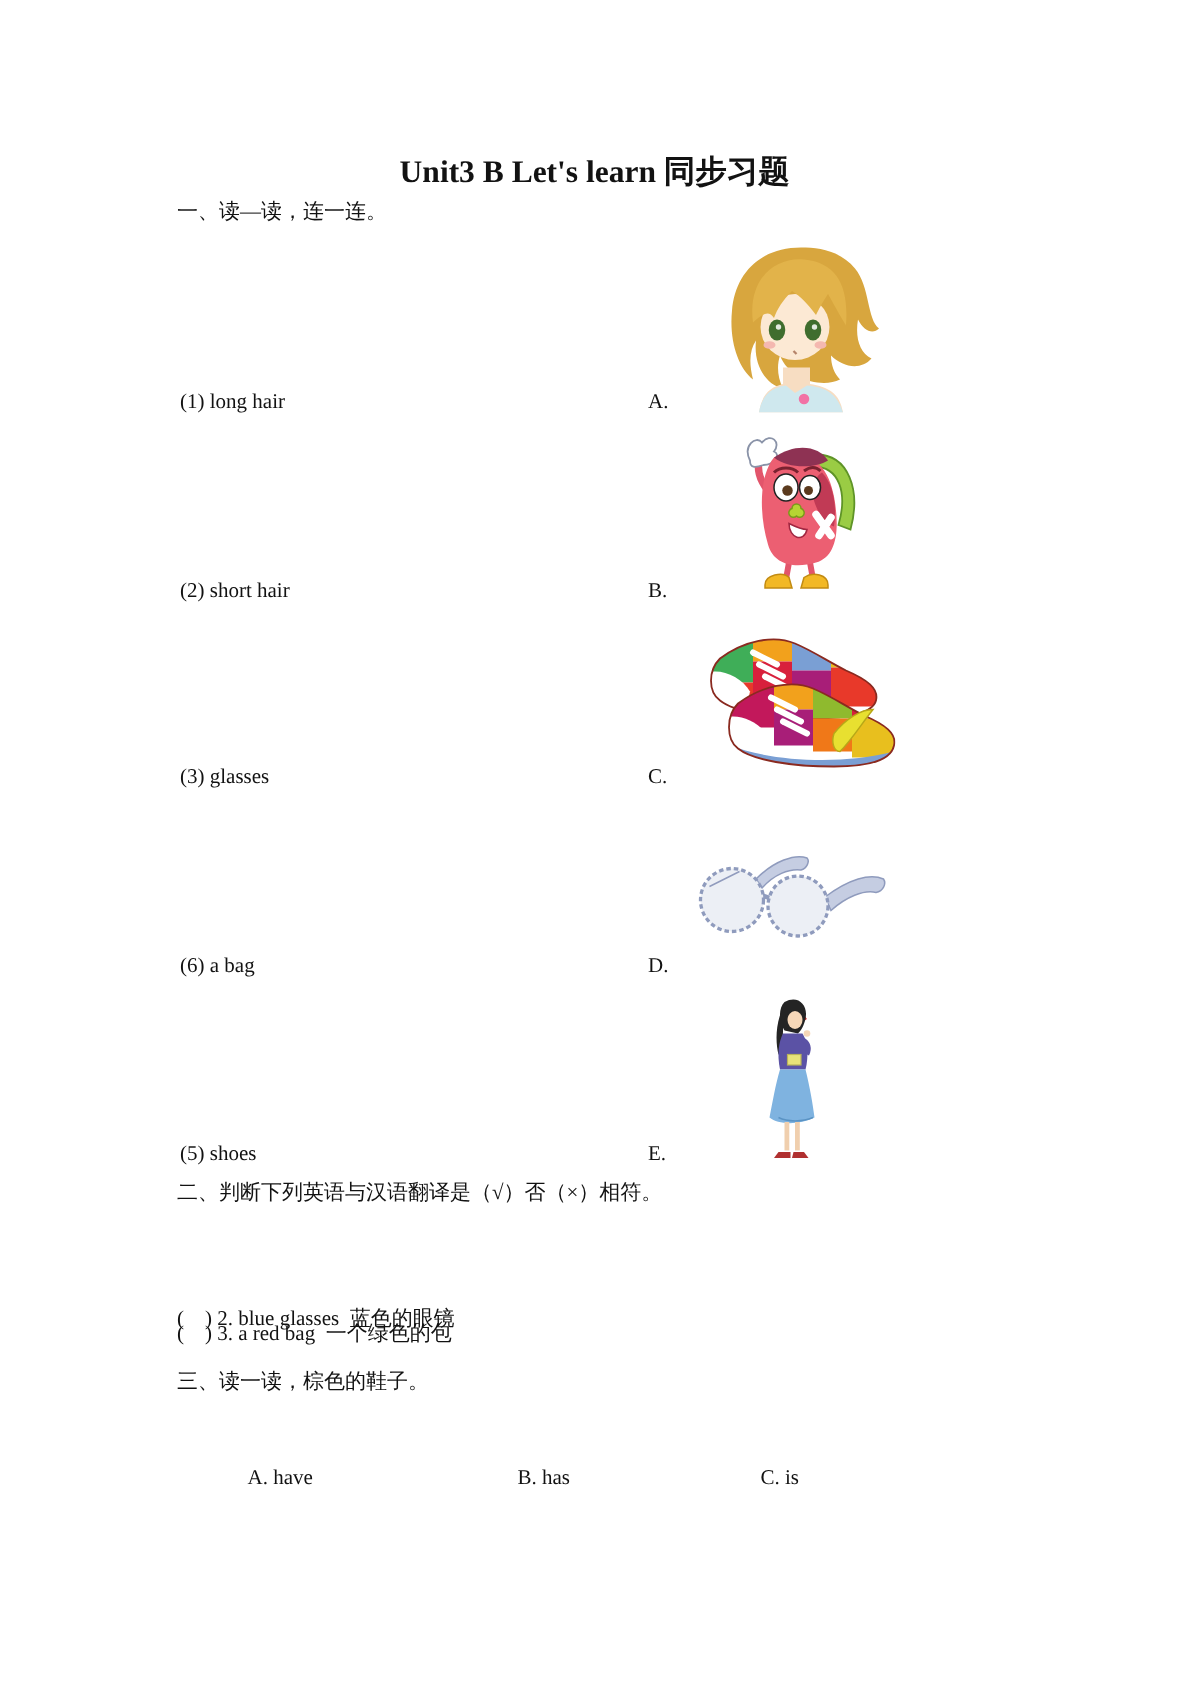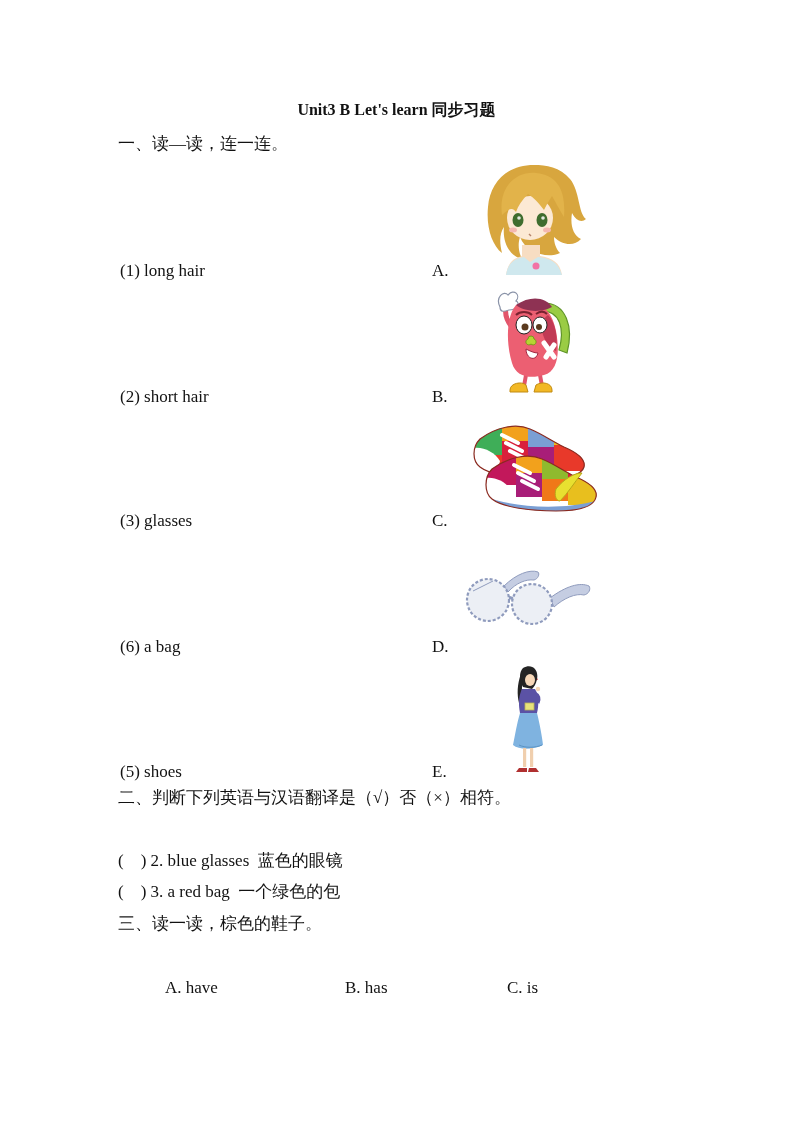--- a/index.html
+++ b/index.html
@@ -6,30 +6,30 @@
   .page{
     position:relative;
     width:793px;height:1122px;
     background:#ffffff;
     font-family:"Liberation Serif","DejaVu Serif",serif;
     color:#121212;
     overflow:hidden;
   }
   .t{
     position:absolute;
-    font-size:17px;
+    font-size:14px;
     line-height:1.2;
     white-space:pre;
   }
   .title{
     position:absolute;
     left:0;right:0;top:100px;
     text-align:center;
     font-weight:700;
-    font-size:16px;
+    font-size:21px;
     white-space:pre;
   }
   .pic{position:absolute;margin:0;padding:0;}
   .pic svg{width:100%;height:100%;display:block;}
 </style>
 </head>
 <body>
 
 <div class="page">
 
@@ -169,21 +169,21 @@
       <rect x="21" y="84" width="3.2" height="19" fill="#f0cfae"></rect>
       <path d="M10 104 L18 104 L18 108 L7 108 Z" fill="#b03030"></path>
       <path d="M20 104 L27 104 L30 108 L19 108 Z" fill="#b03030"></path>
     </svg>
   </figure>
 
   <div class="t" style="left:120px;top:762px">(5) shoes</div>
   <div class="t" style="left:432px;top:762px">E.</div>
 
   <div class="t" style="left:118px;top:788px">二、判断下列英语与汉语翻译是（√）否（×）相符。</div>
-  <div class="t" style="left:118px;top:851px">(    ) 2. blue glasses  蓝色的眼镜</div>
+  <div class="t" style="left:118px;top:872px">(    ) 2. blue glasses  蓝色的眼镜</div>
   <div class="t" style="left:118px;top:882px">(    ) 3. a red bag  一个绿色的包</div>
 
   <div class="t" style="left:118px;top:914px">三、读一读，棕色的鞋子。</div>
   <div class="t" style="left:165px;top:978px">A. have</div>
   <div class="t" style="left:345px;top:978px">B. has</div>
   <div class="t" style="left:507px;top:978px">C. is</div>
 
 </div>
 
 </body></html>

